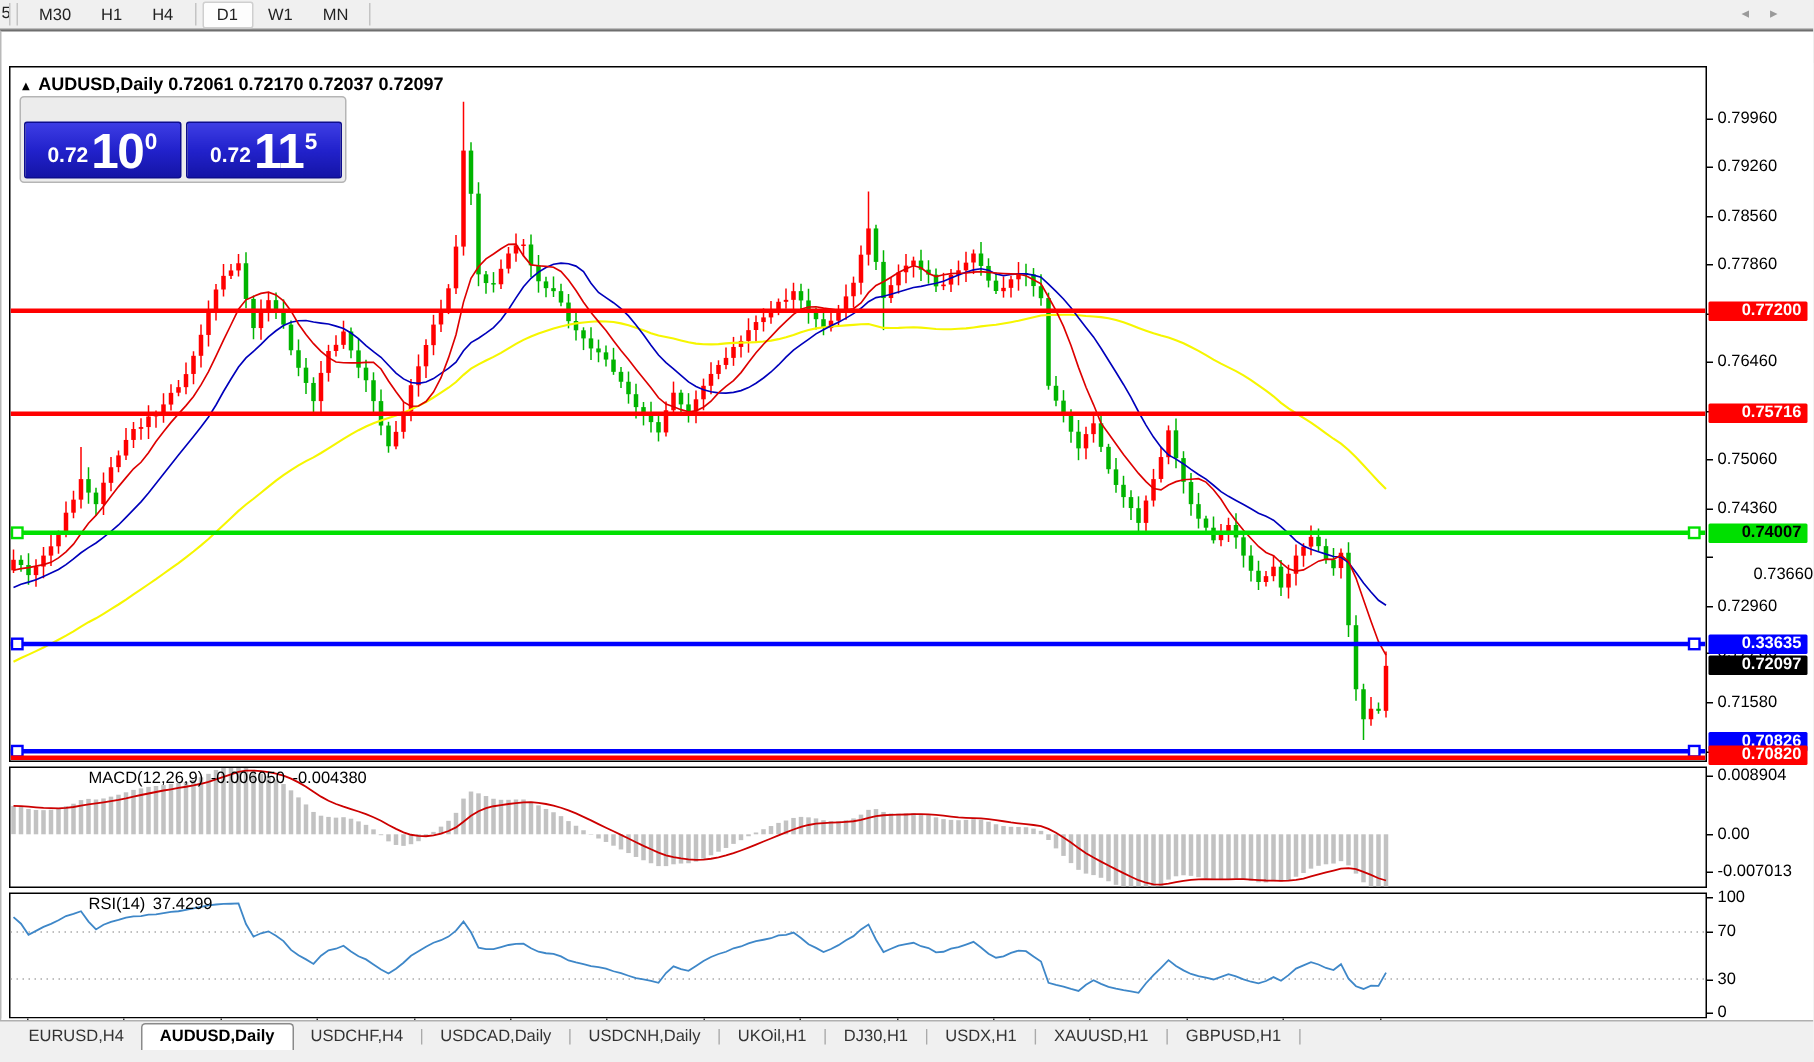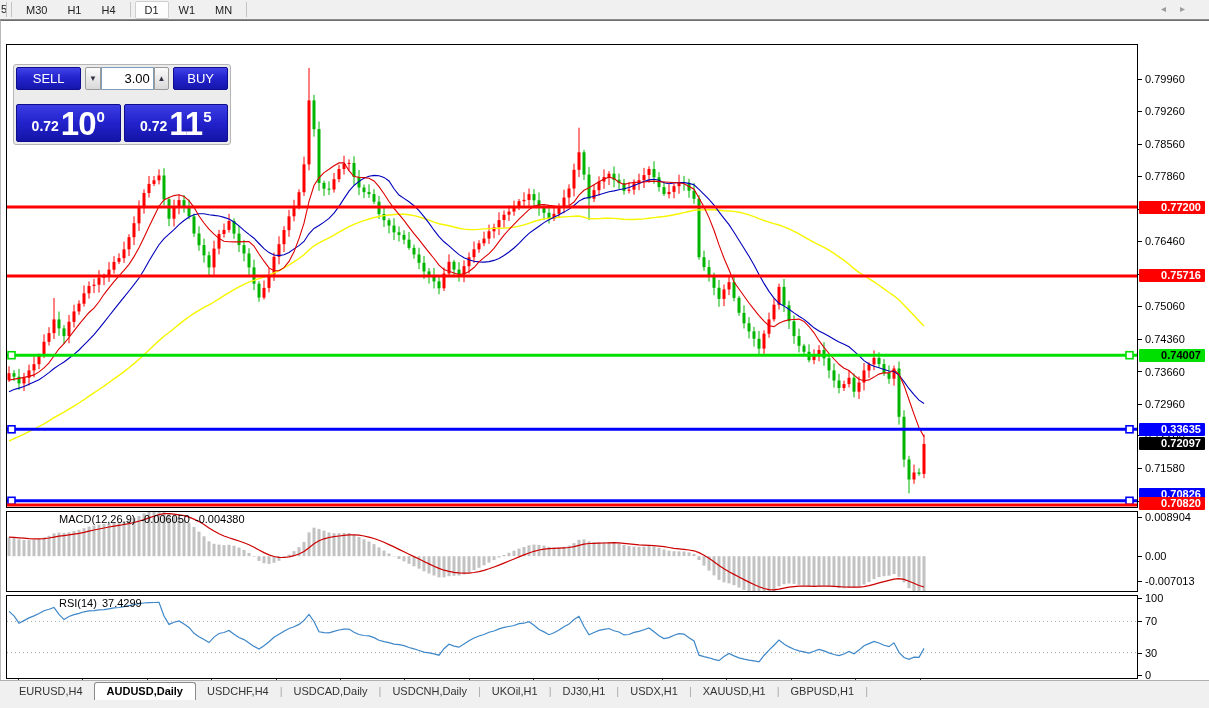--- a/index.html
+++ b/index.html
@@ -86,33 +86,26 @@
         <span class="tf-divider"></span>
         <span class="tf-btn active">D1</span>
         <span class="tf-btn">W1</span>
         <span class="tf-btn">MN</span>
         <span class="tf-divider"></span>
       </span>
   </div>
 
   <div class="window">
 
+    <div class="chart-title">
+      <span class="tri">▴</span><span>AUDUSD,Daily</span>
+      <span>0.72061 0.72170 0.72037 0.72097</span>
+    </div>
 
     <div class="trade-panel">
-      <div class="tp-row1">
-        <div class="tp-btn tp-sell">SELL</div>
-        <div class="tp-spin" style="border-radius:2px 0 0 2px;">
-          <span>▼</span>
-        </div>
-        <input class="tp-vol" value="3.00" style="">
-        <div class="tp-spin" style="border-radius:0 2px 2px 0;">
-          <span>▲</span>
-        </div>
-        <div class="tp-btn tp-buy">BUY</div>
-      </div>
       <div class="tp-row2">
         <div class="tp-quote first">
           <span class="q-prefix">0.72</span>
           <span class="q-big">10</span>
           <span class="q-sup">0</span>
         </div>
         <div class="tp-quote">
           <span class="q-prefix">0.72</span>
           <span class="q-big">11</span>
           <span class="q-sup">5</span>
@@ -725,21 +718,21 @@
         <div class="tick-label" style="top: 166.931px;">0.77160</div>
         <div class="tick-mark" style="top: 199.411px;"></div>
         <div class="tick-label" style="top: 199.411px;">0.76460</div>
         <div class="tick-mark" style="top: 231.891px;"></div>
         <div class="tick-label" style="top: 231.891px;">0.75760</div>
         <div class="tick-mark" style="top: 264.371px;"></div>
         <div class="tick-label" style="top: 264.371px;">0.75060</div>
         <div class="tick-mark" style="top: 296.851px;"></div>
         <div class="tick-label" style="top: 296.851px;">0.74360</div>
         <div class="tick-mark" style="top: 329.331px;"></div>
-        <div class="tick-label" style="top: 330px;">0.73660</div>
+        <div class="tick-label" style="top: 341px; margin-left: 24px;">0.73660</div>
         <div class="tick-mark" style="top: 361.811px;"></div>
         <div class="tick-label" style="top: 361.811px;">0.72960</div>
         <div class="tick-mark" style="top: 393.363px;"></div>
         <div class="tick-label" style="top: 393.363px;">0.72280</div>
         <div class="tick-mark" style="top: 425.843px;"></div>
         <div class="tick-label" style="top: 425.843px;">0.71580</div>
         <div class="tick-mark" style="top: 459.251px;"></div>
         <div class="tick-label" style="top: 459.251px;">0.70860</div>
         <div class="badge" style="top: 158.575px; background: rgb(255, 0, 0); color: rgb(255, 255, 255); z-index: 3;">0.77200</div>
         <div class="badge" style="top: 227.433px; background: rgb(255, 0, 0); color: rgb(255, 255, 255); z-index: 3;">0.75716</div>

